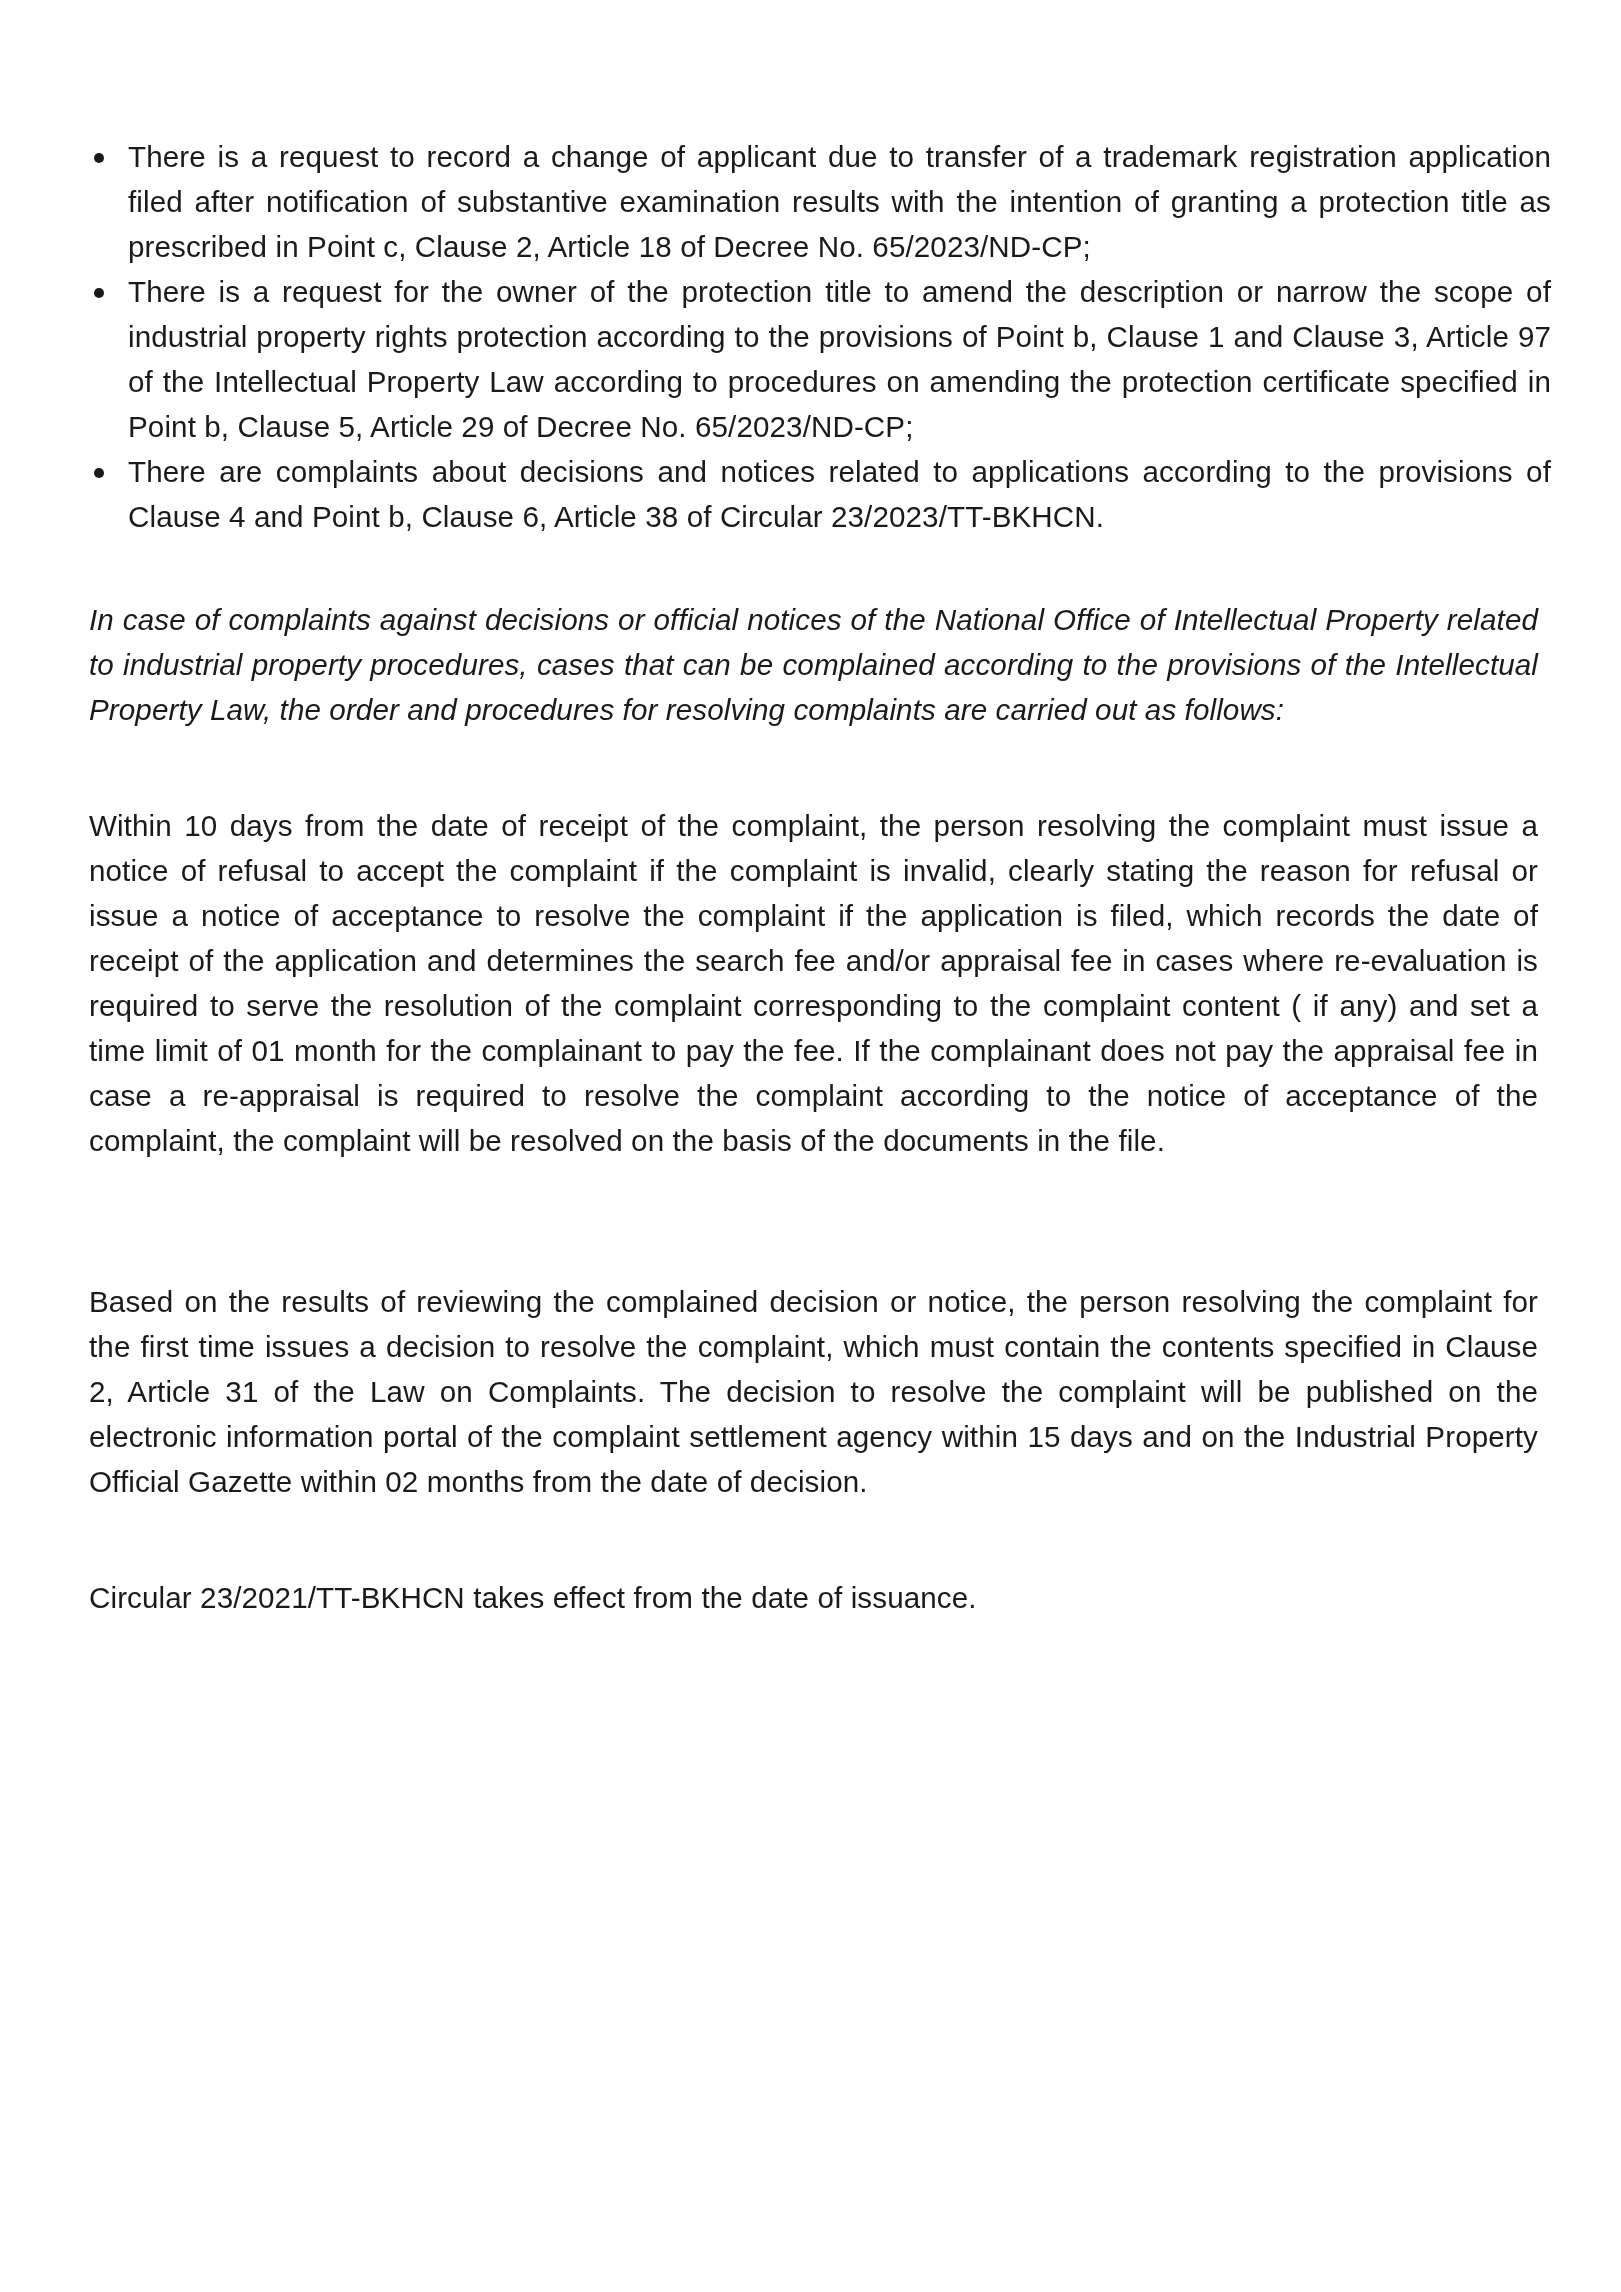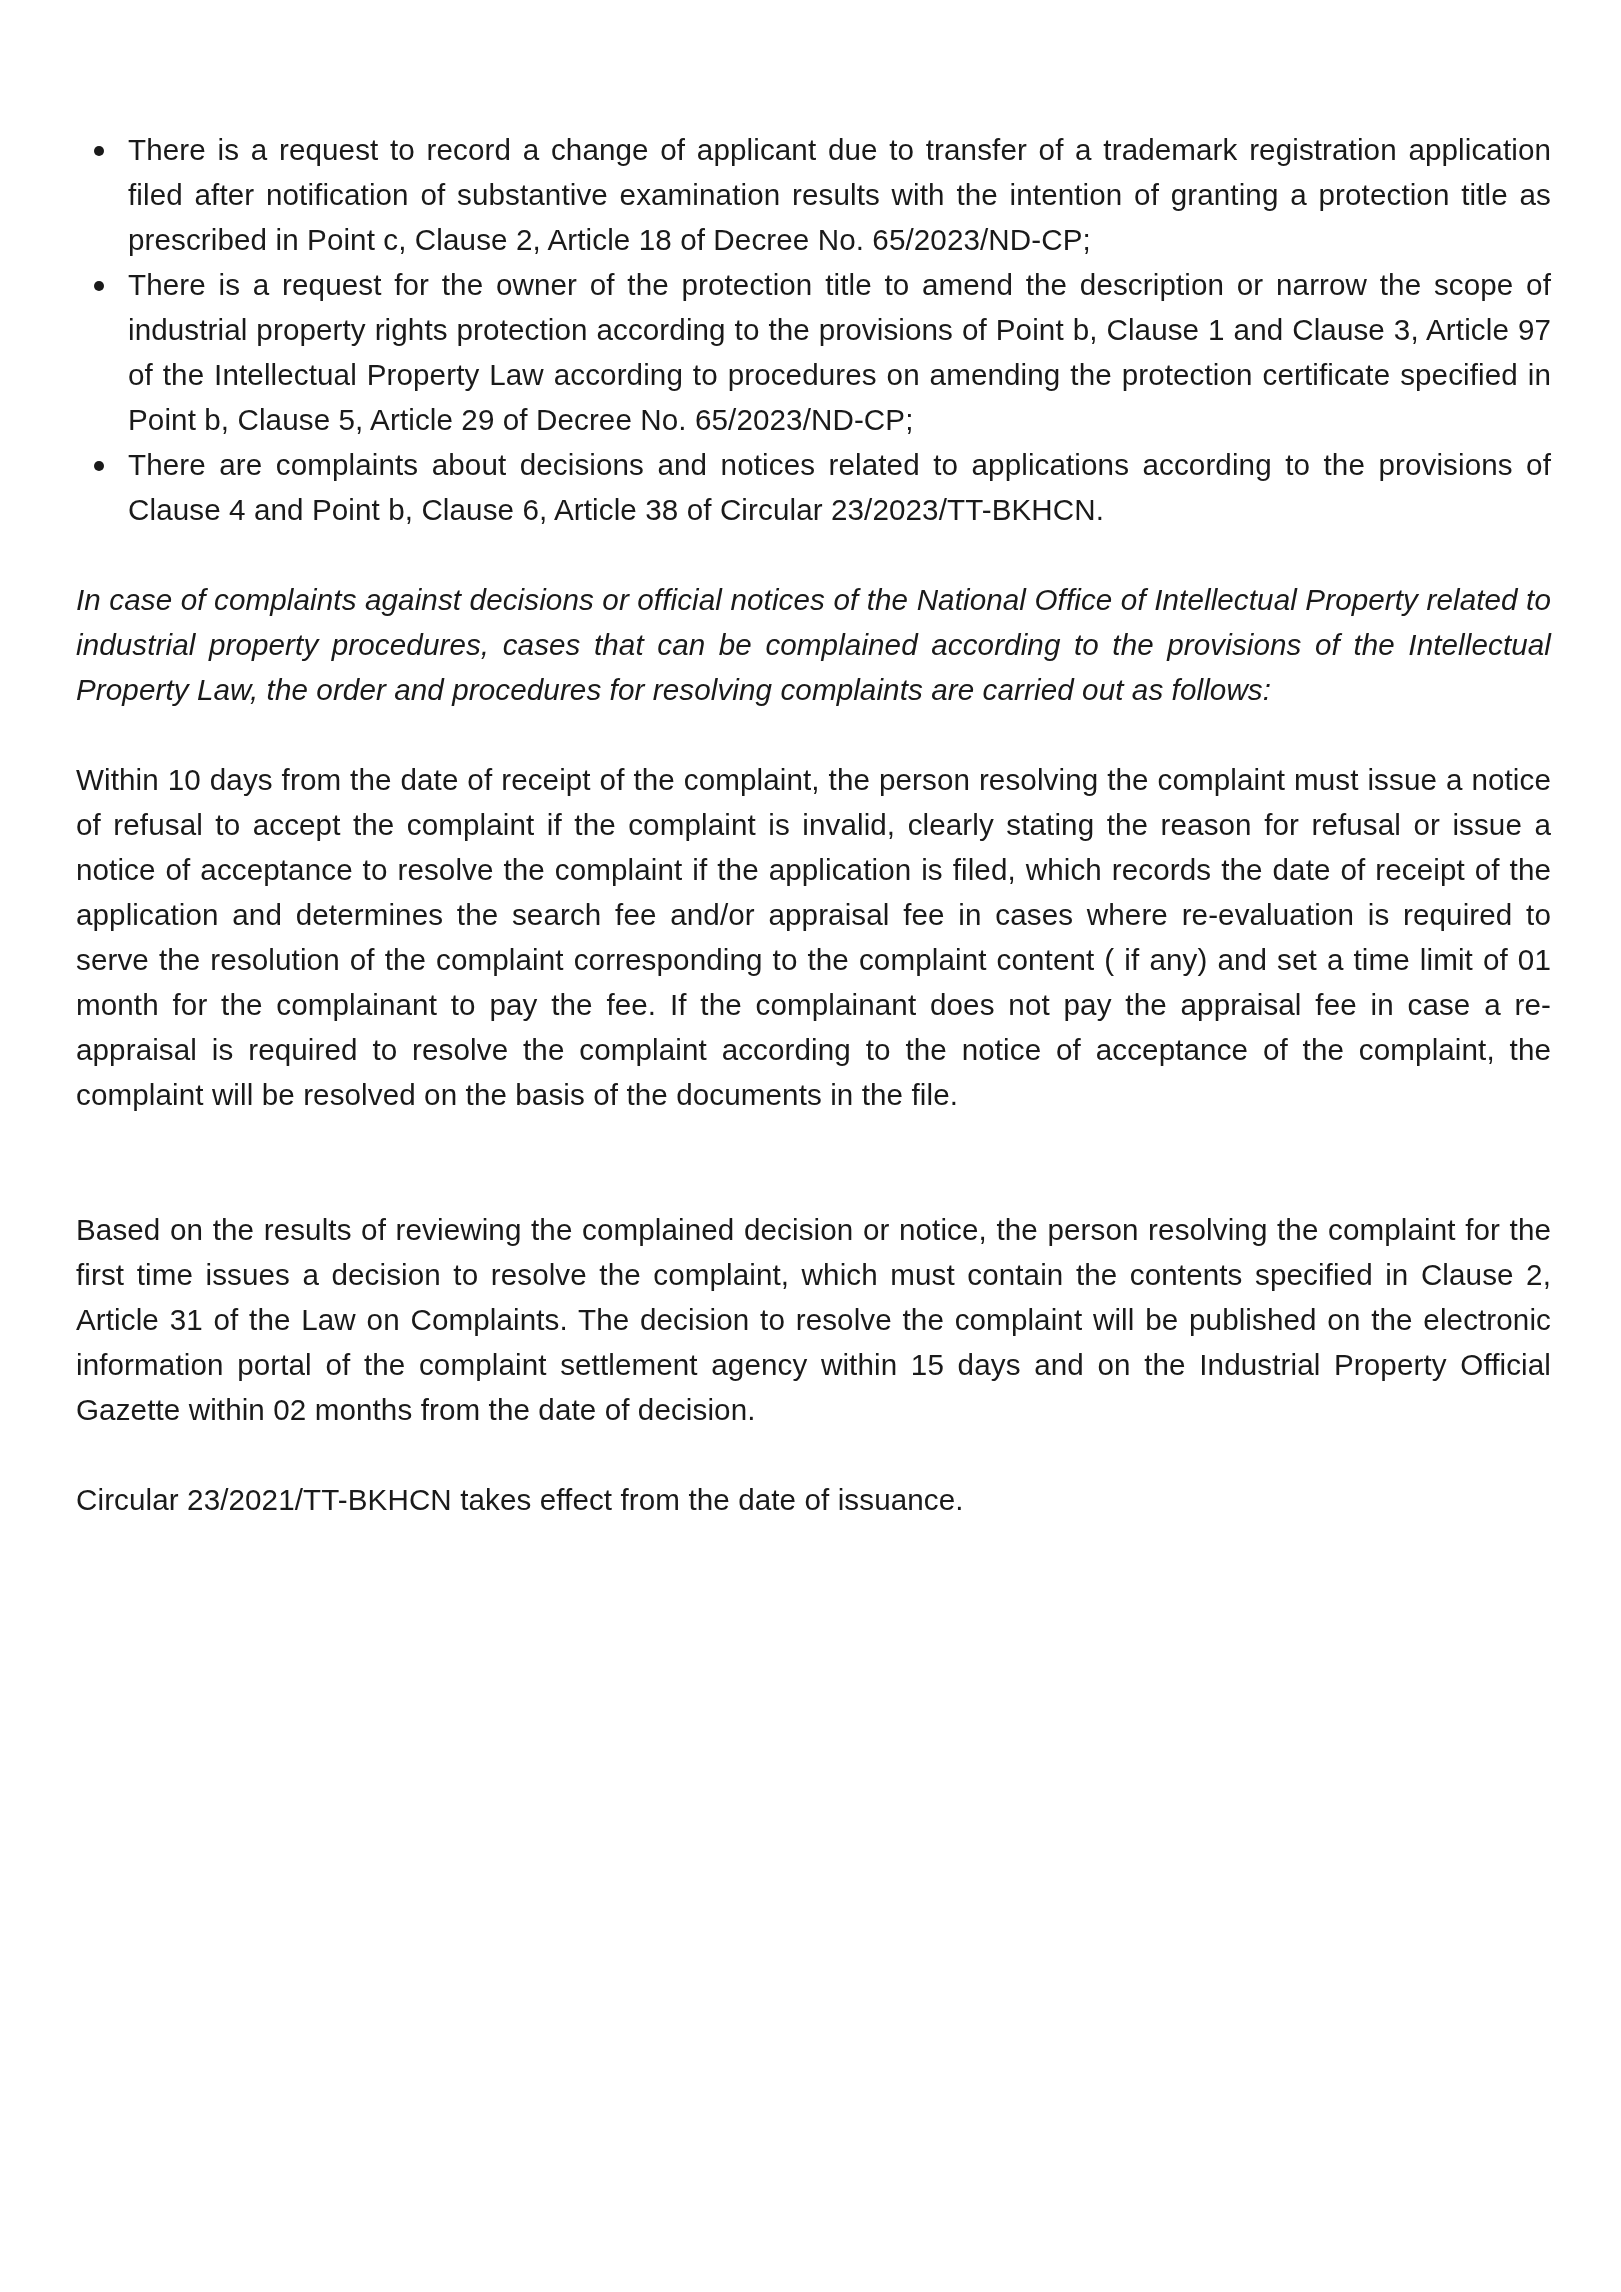--- a/index.html
+++ b/index.html
@@ -11,21 +11,21 @@
     width: 1621px;
     height: 2293px;
     overflow: hidden;
     position: relative;
     font-family: "Liberation Sans", "DejaVu Sans", sans-serif;
     color: #1a1a1a;
   }
   .page {
     position: absolute;
     left: 76px;
-    top: 127px;
+    top: 134px;
     width: 1475px;
   }
   .text {
     font-size: 29.6px;
     line-height: 45px;
     text-align: justify;
     letter-spacing: 0.1px;
   }
   ul.bullets {
     list-style: none;
@@ -40,21 +40,21 @@
   .bullet-dot {
     position: absolute;
     left: 18px;
     top: 19px;
     width: 9.9px;
     height: 9.9px;
     border-radius: 50%;
     background: #1a1a1a;
   }
   p {
-    margin: 0;
+    margin: 13px;
   }
   .gap {
     height: 45px;
   }
   .italic {
     font-style: italic;
   }
 </style>
 </head>
 <body>

